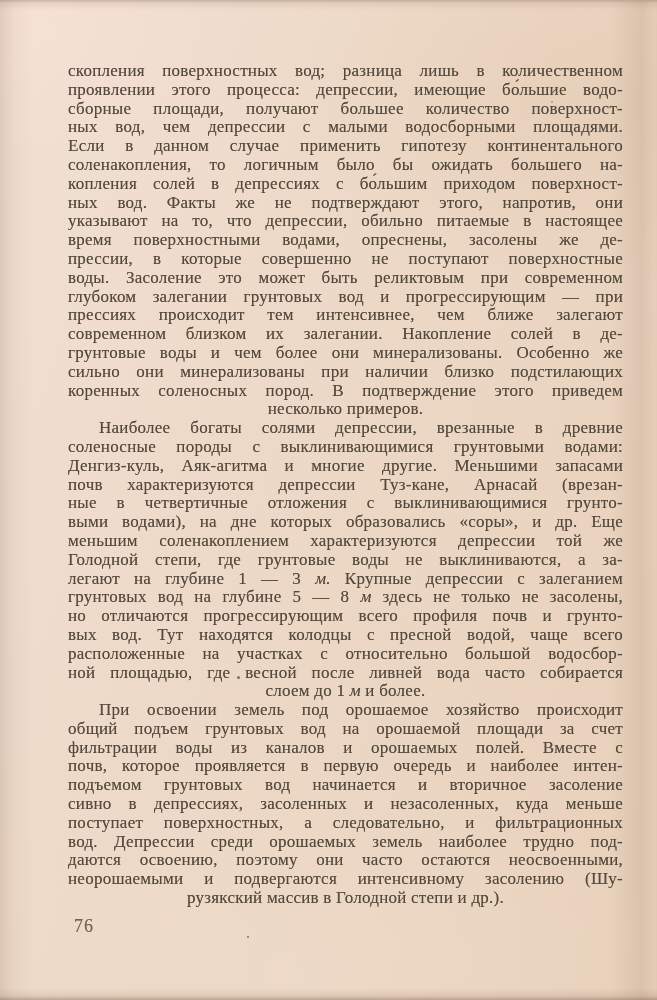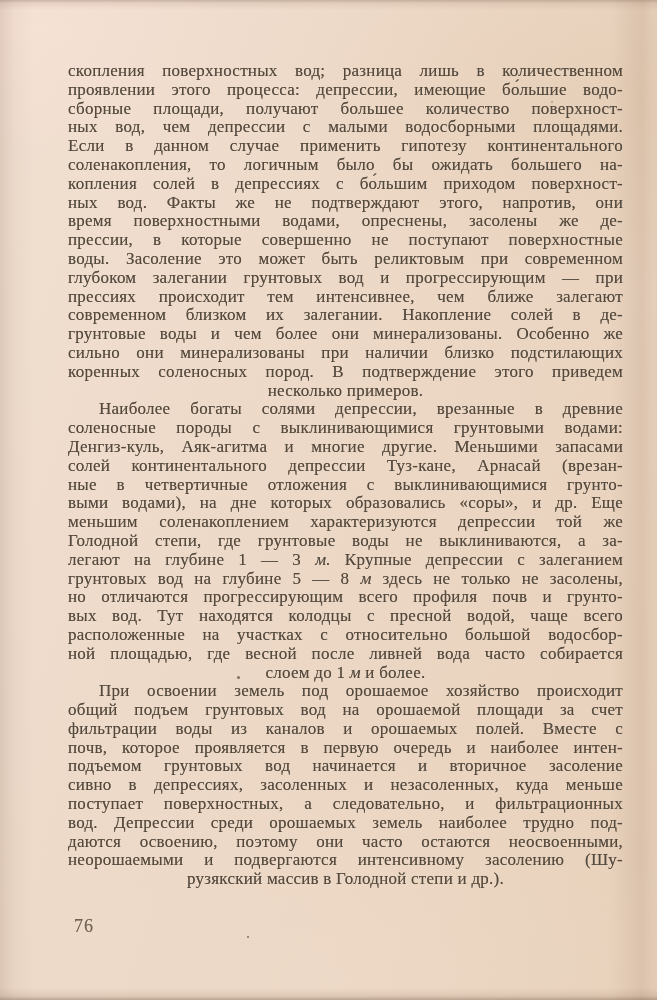--- a/index.html
+++ b/index.html
@@ -59,34 +59,35 @@
 
   <div class="text-column">
       <div class="line j">скопления поверхностных вод; разница лишь в количественном</div>
       <div class="line j">проявлении этого процесса: депрессии, имеющие бо́льшие водо-</div>
       <div class="line j">сборные площади, получают большее количество поверхност-</div>
       <div class="line j">ных вод, чем депрессии с малыми водосборными площадями.</div>
       <div class="line j">Если в данном случае применить гипотезу континентального</div>
       <div class="line j">соленакопления, то логичным было бы ожидать большего на-</div>
       <div class="line j">копления солей в депрессиях с бо́льшим приходом поверхност-</div>
       <div class="line j">ных вод. Факты же не подтверждают этого, напротив, они</div>
+      <div class="line j">указывают на то, что депрессии, обильно питаемые в настоящее</div>
       <div class="line j">время поверхностными водами, опреснены, засолены же де-</div>
       <div class="line j">прессии, в которые совершенно не поступают поверхностные</div>
       <div class="line j">воды. Засоление это может быть реликтовым при современном</div>
       <div class="line j">глубоком залегании грунтовых вод и прогрессирующим — при</div>
       <div class="line j">прессиях происходит тем интенсивнее, чем ближе залегают</div>
       <div class="line j">современном близком их залегании. Накопление солей в де-</div>
       <div class="line j">грунтовые воды и чем более они минерализованы. Особенно же</div>
       <div class="line j">сильно они минерализованы при наличии близко подстилающих</div>
       <div class="line j">коренных соленосных пород. В подтверждение этого приведем</div>
       <div class="line">несколько примеров.</div>
       <div class="line j indent">Наиболее богаты солями депрессии, врезанные в древние</div>
       <div class="line j">соленосные породы с выклинивающимися грунтовыми водами:</div>
       <div class="line j">Денгиз-куль, Аяк-агитма и многие другие. Меньшими запасами</div>
-      <div class="line j">солей континентального депрессии Туз-кане, Арнасай (врезан-</div>
+      <div class="line j">почв характеризуются депрессии Туз-кане, Арнасай (врезан-</div>
       <div class="line j">ные в четвертичные отложения с выклинивающимися грунто-</div>
       <div class="line j">выми водами), на дне которых образовались «соры», и др. Еще</div>
       <div class="line j">меньшим соленакоплением характеризуются депрессии той же</div>
       <div class="line j">Голодной степи, где грунтовые воды не выклиниваются, а за-</div>
       <div class="line j"><span>легают на глубине 1 — 3 </span><span class="it">м.</span><span> Крупные депрессии с залеганием</span></div>
       <div class="line j"><span>грунтовых вод на глубине 5 — 8 </span><span class="it">м</span><span> здесь не только не засолены,</span></div>
       <div class="line j">но отличаются прогрессирующим всего профиля почв и грунто-</div>
       <div class="line j">вых вод. Тут находятся колодцы с пресной водой, чаще всего</div>
       <div class="line j">расположенные на участках с относительно большой водосбор-</div>
       <div class="line j">ной площадью, где весной после ливней вода часто собирается</div>

